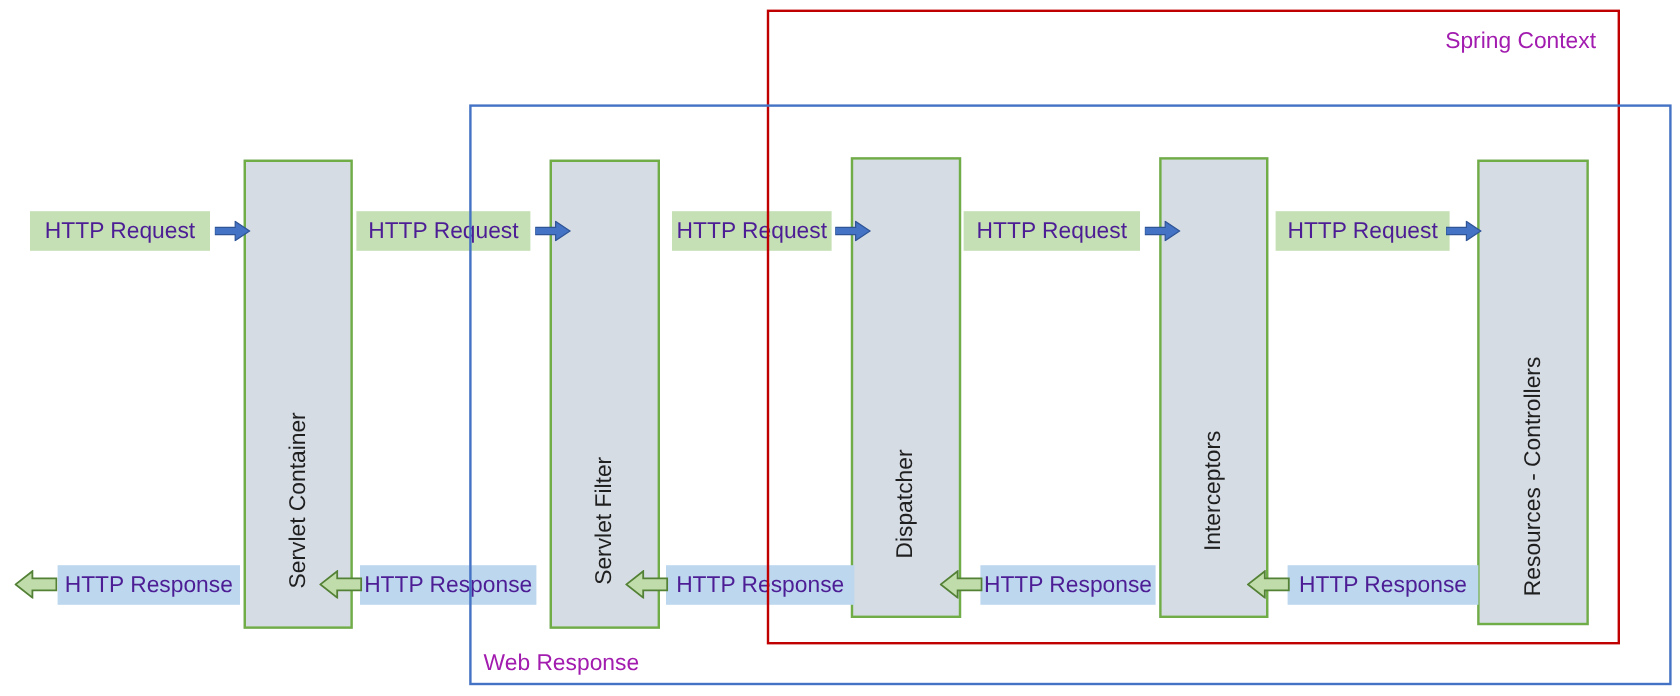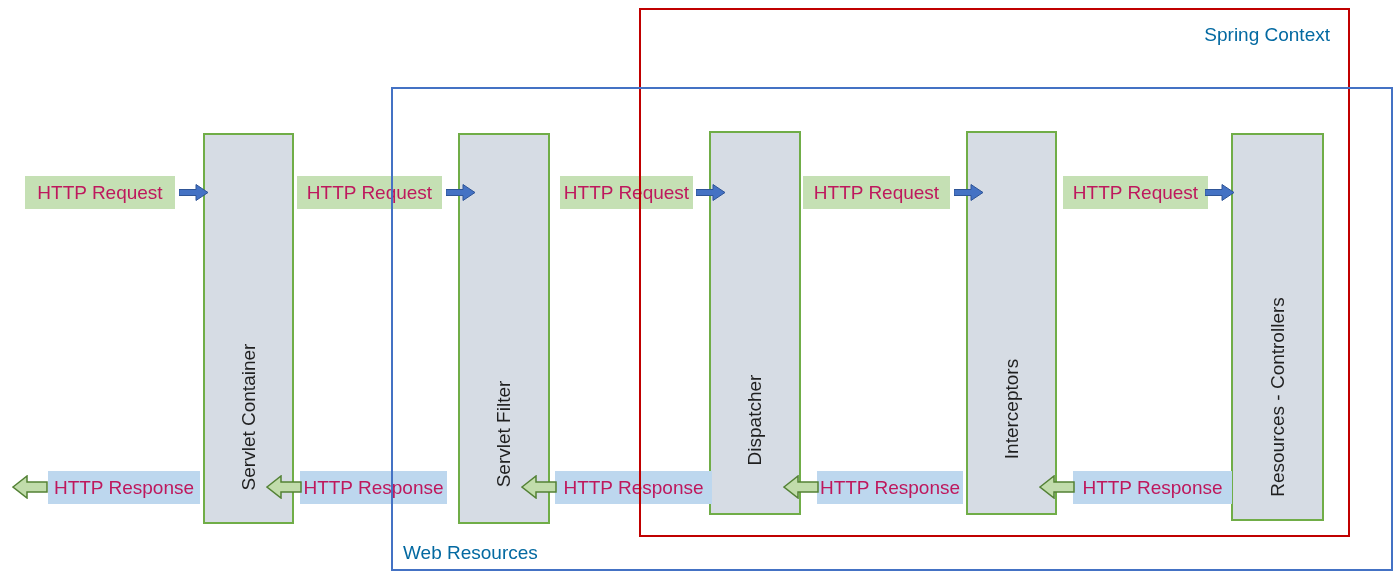--- a/index.html
+++ b/index.html
@@ -5,52 +5,52 @@
   html,body{margin:0;padding:0;}
   body{
     width:1400px;height:580px;background:#ffffff;position:relative;overflow:hidden;
     font-family:"Liberation Sans", sans-serif;color:#262626;
   }
   .stage{position:absolute;inset:0;}
   
   .boundary{position:absolute;background:transparent;z-index:5;}
   .boundary.spring{left:639px;top:8px;width:707px;height:525px;border:2px solid #c00000;}
   .boundary.web{left:391px;top:87px;width:998px;height:480px;border:2px solid #4472c4;}
-  .boundary-label{position:absolute;z-index:6;font-size:19px;white-space:nowrap;color:#0369a1;}
+  .boundary-label{position:absolute;z-index:6;font-size:19px;white-space:nowrap;color:#a21caf;}
   .boundary-label.spring{top:24px;left:1202px;width:128px;text-align:right;}
   .boundary-label.web{top:542px;left:403px;}
   
   .component{
     position:absolute;z-index:2;background:#d6dce4;border:2px solid #70ad47;box-sizing:border-box;
   }
   .vlabel{
     position:absolute;left:50%;transform:translate(-50%,-50%) rotate(-90deg);
     white-space:nowrap;font-size:19px;color:#1f1f1f;
   }
   
   .tag{
     position:absolute;z-index:3;height:33px;line-height:33px;text-align:center;
-    font-size:19px;color:#be185d;white-space:nowrap;
+    font-size:19px;color:#4c1d95;white-space:nowrap;
   }
   .tag.request{background:#c5e0b4;top:176px;}
   .tag.response{background:#bdd7ee;top:471px;}
   
   .arrow{position:absolute;z-index:4;}
   .arrow.request{top:184px;}
   .arrow.response{top:475px;}
 </style>
 </head>
 <body>
 
 <div class="stage">
 
   <div class="boundary spring"></div>
   <div class="boundary web"></div>
   <div class="boundary-label spring">Spring Context</div>
-  <div class="boundary-label web">Web Resources</div>
+  <div class="boundary-label web">Web Response</div>
 
   <div class="component" style="left:203px;top:133px;width:91px;height:391px;">
     <span class="vlabel" style="top:282px;">Servlet Container</span>
   </div>
   <div class="component" style="left:458px;top:133px;width:92px;height:391px;">
     <span class="vlabel" style="top:299px;">Servlet Filter</span>
   </div>
   <div class="component" style="left:709px;top:131px;width:92px;height:384px;">
     <span class="vlabel" style="top:287px;">Dispatcher</span>
   </div>

